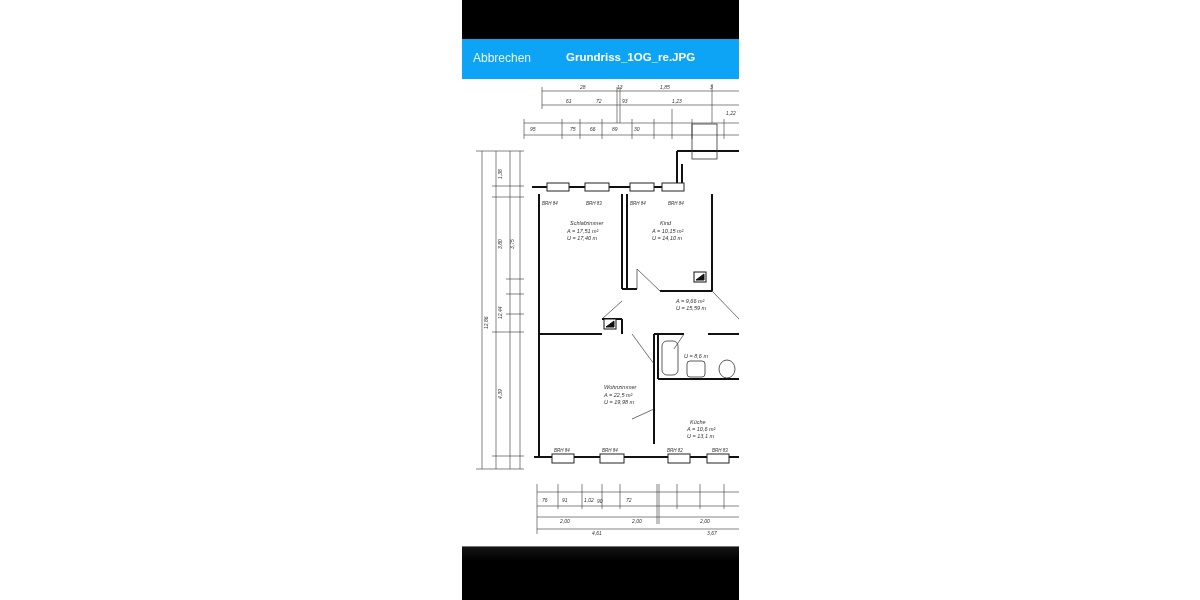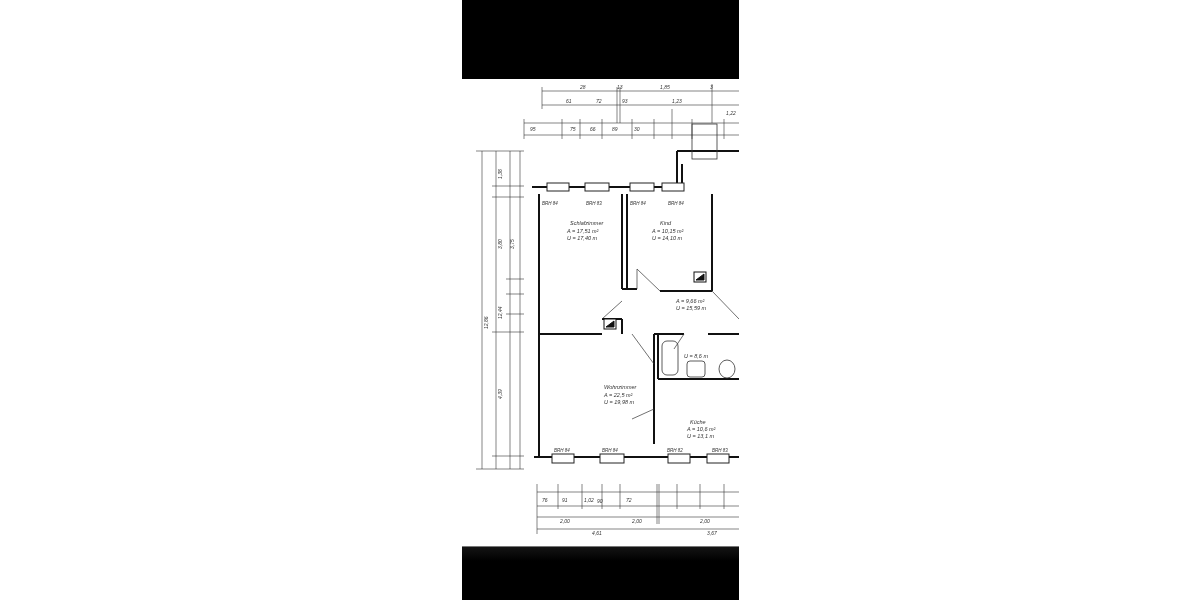--- a/index.html
+++ b/index.html
@@ -12,20 +12,24 @@
   .viewer { position:absolute; left:0; top:79px; width:100%; height:467px; background:#fff; overflow:hidden; }
   .bottom-bar { position:absolute; left:0; top:546px; width:100%; height:54px; background:linear-gradient(#141414,#000 14px); border-top:1px solid #777; }
   svg text { font-family:"Liberation Sans", sans-serif; font-style:italic; }
 </style>
 </head>
 <body>
 
 <div class="phone">
   <div class="status-bar"></div>
 
+  <div class="app-bar">
+    <span class="cancel-btn">Abbrechen</span>
+    <span class="file-title">Grundriss_1OG_re.JPG</span>
+  </div>
 
   <div class="viewer">
     <svg width="277" height="467" viewBox="0 0 277 467" xmlns="http://www.w3.org/2000/svg">
       <g stroke="#333" stroke-width="0.6" fill="none">
 
         <line x1="80" y1="12" x2="277" y2="12"></line>
         <line x1="80" y1="26" x2="277" y2="26"></line>
         <line x1="62" y1="44" x2="277" y2="44"></line>
         <line x1="62" y1="56" x2="277" y2="56"></line>
         <line x1="80" y1="8" x2="80" y2="30"></line>

